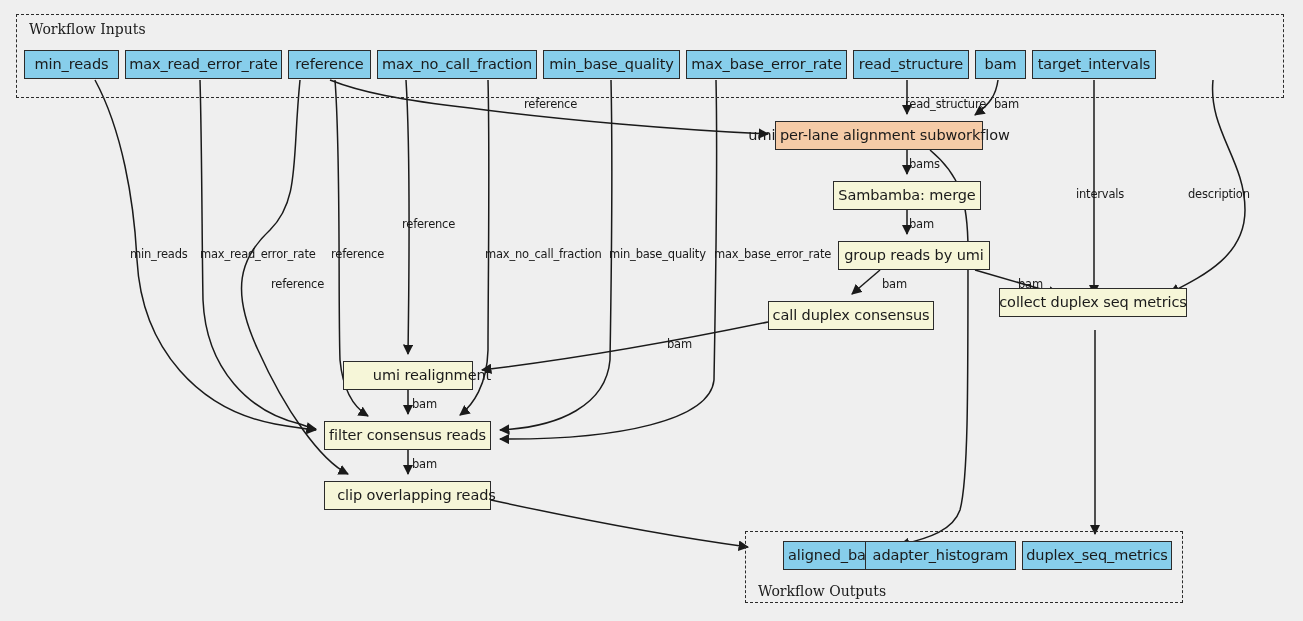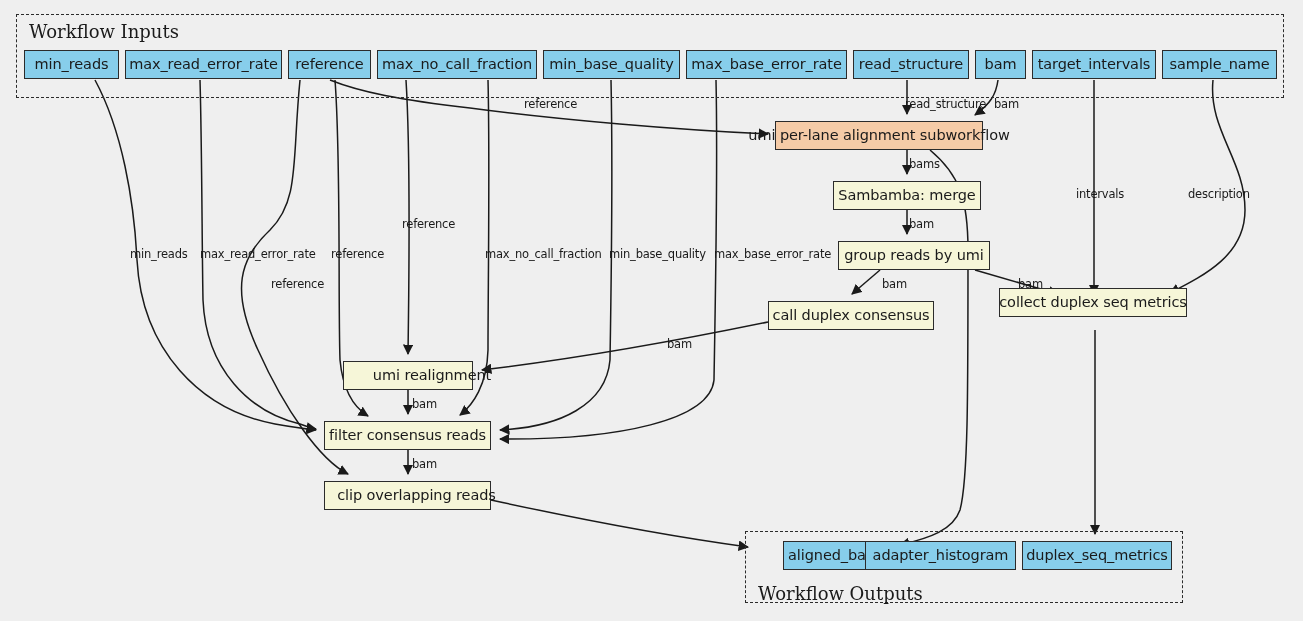--- a/index.html
+++ b/index.html
@@ -54,21 +54,21 @@
   }
   .cluster {
     position: absolute;
     box-sizing: border-box;
     border: 1.7px dashed #2b2b2b;
     background: transparent;
   }
   .cluster-label {
     position: absolute;
     font-family: "DejaVu Serif", serif;
-    font-size: 18px;
+    font-size: 14px;
     color: #1a1a1a;
     white-space: nowrap;
   }
   .elabel {
     position: absolute;
     font-size: 11.5px;
     color: #1a1a1a;
     white-space: nowrap;
     line-height: 1;
     letter-spacing: -0.2px;
@@ -144,21 +144,20 @@
 
   <div class="node io" style="left:24px; top:50px; width:95px; height:29px;">min_reads</div>
   <div class="node io" style="left:125px; top:50px; width:157px; height:29px;">max_read_error_rate</div>
   <div class="node io" style="left:288px; top:50px; width:83px; height:29px;">reference</div>
   <div class="node io" style="left:377px; top:50px; width:160px; height:29px;">max_no_call_fraction</div>
   <div class="node io" style="left:543px; top:50px; width:137px; height:29px;">min_base_quality</div>
   <div class="node io" style="left:686px; top:50px; width:161px; height:29px;">max_base_error_rate</div>
   <div class="node io" style="left:853px; top:50px; width:116px; height:29px;">read_structure</div>
   <div class="node io" style="left:975px; top:50px; width:51px; height:29px;">bam</div>
   <div class="node io" style="left:1032px; top:50px; width:124px; height:29px;">target_intervals</div>
-  <div class="node io" style="left:1162px; top:50px; width:115px; height:29px;">sample_name</div>
 
   <div class="node sub" style="left:775px; top:121px; width:208px; height:29px;">umi per-lane alignment subworkflow</div>
   <div class="node proc" style="left:833px; top:181px; width:148px; height:29px;">Sambamba: merge</div>
   <div class="node proc" style="left:830px; top:241px; width:152px; height:29px;margin-left:8px;">group reads by umi</div>
   <div class="node proc" style="left:768px; top:301px; width:166px; height:29px;">call duplex consensus</div>
   <div class="node proc" style="left:999px; top:288px; width:188px; height:29px;">collect duplex seq metrics</div>
   <div class="node proc" style="left:343px; top:361px; width:130px; height:29px;padding-left:48px;">umi realignment</div>
   <div class="node proc" style="left:324px; top:421px; width:167px; height:29px;">filter consensus reads</div>
   <div class="node proc" style="left:324px; top:481px; width:167px; height:29px;padding-left:18px;">clip overlapping reads</div>
 

